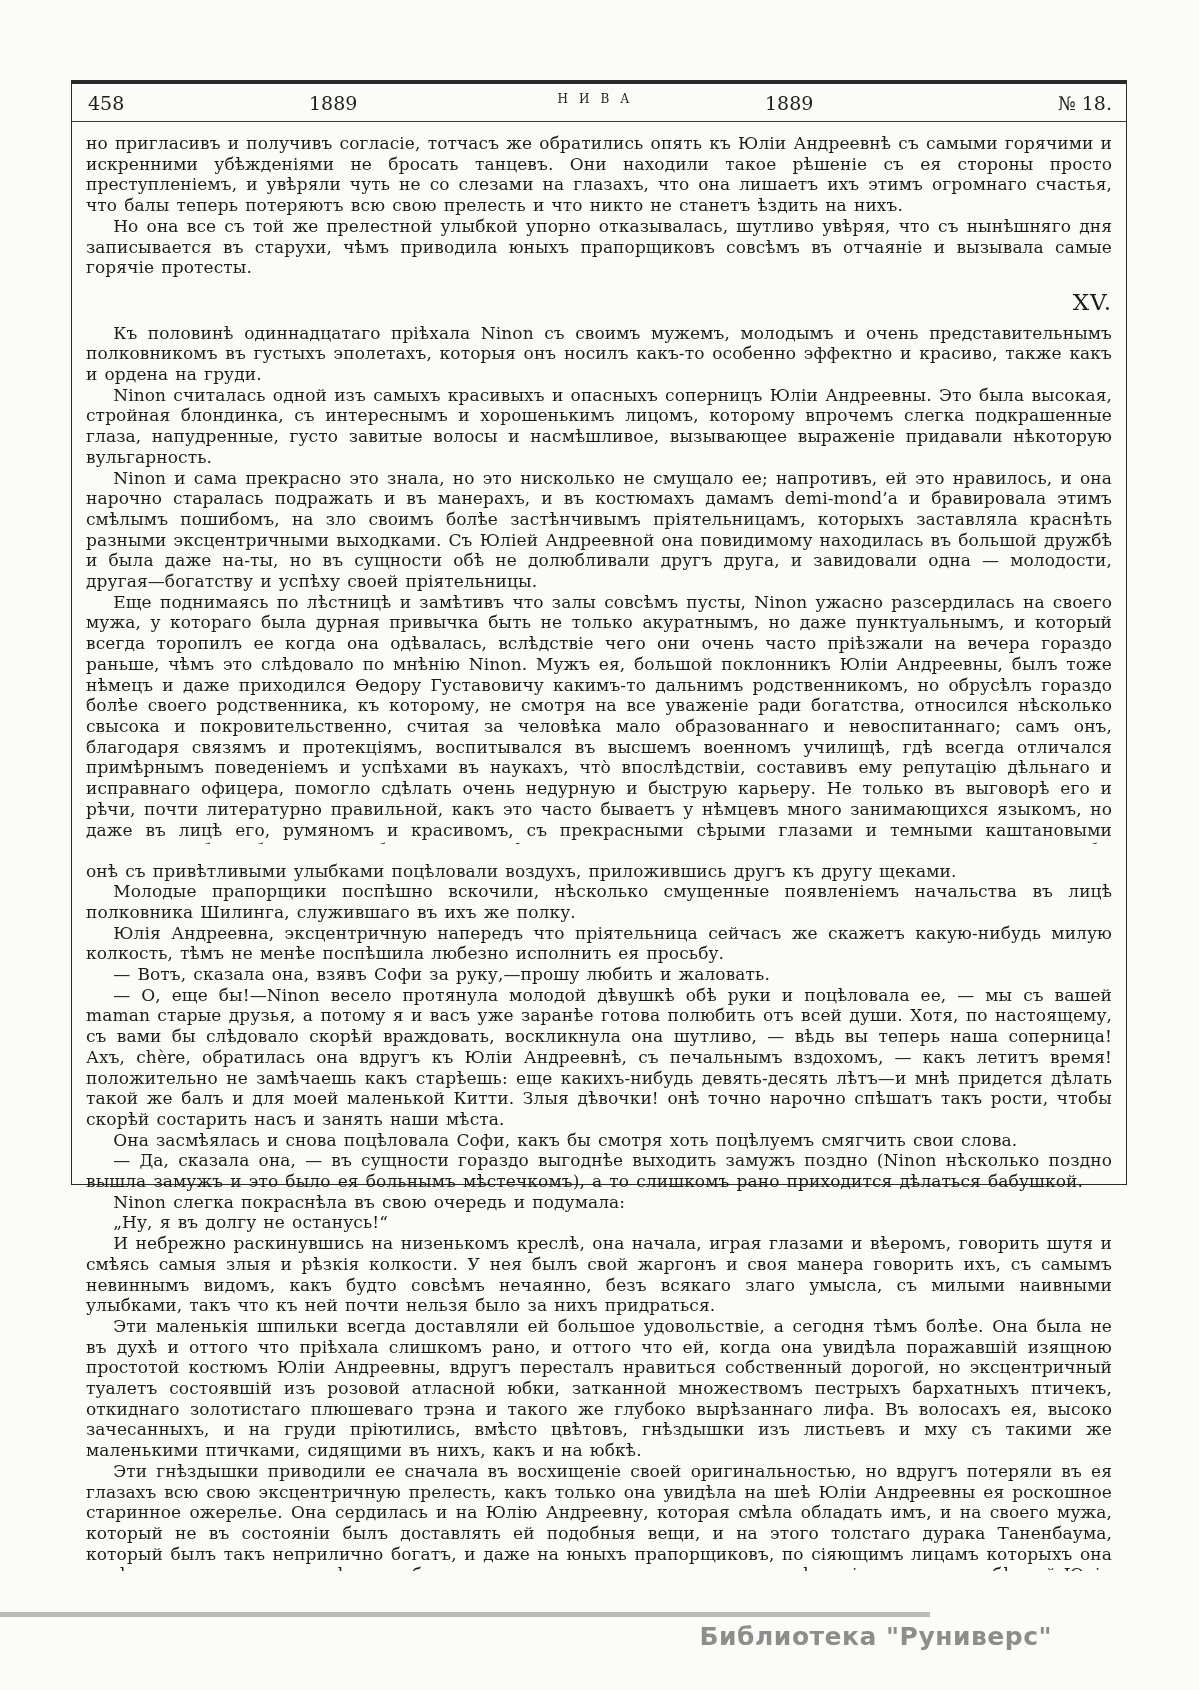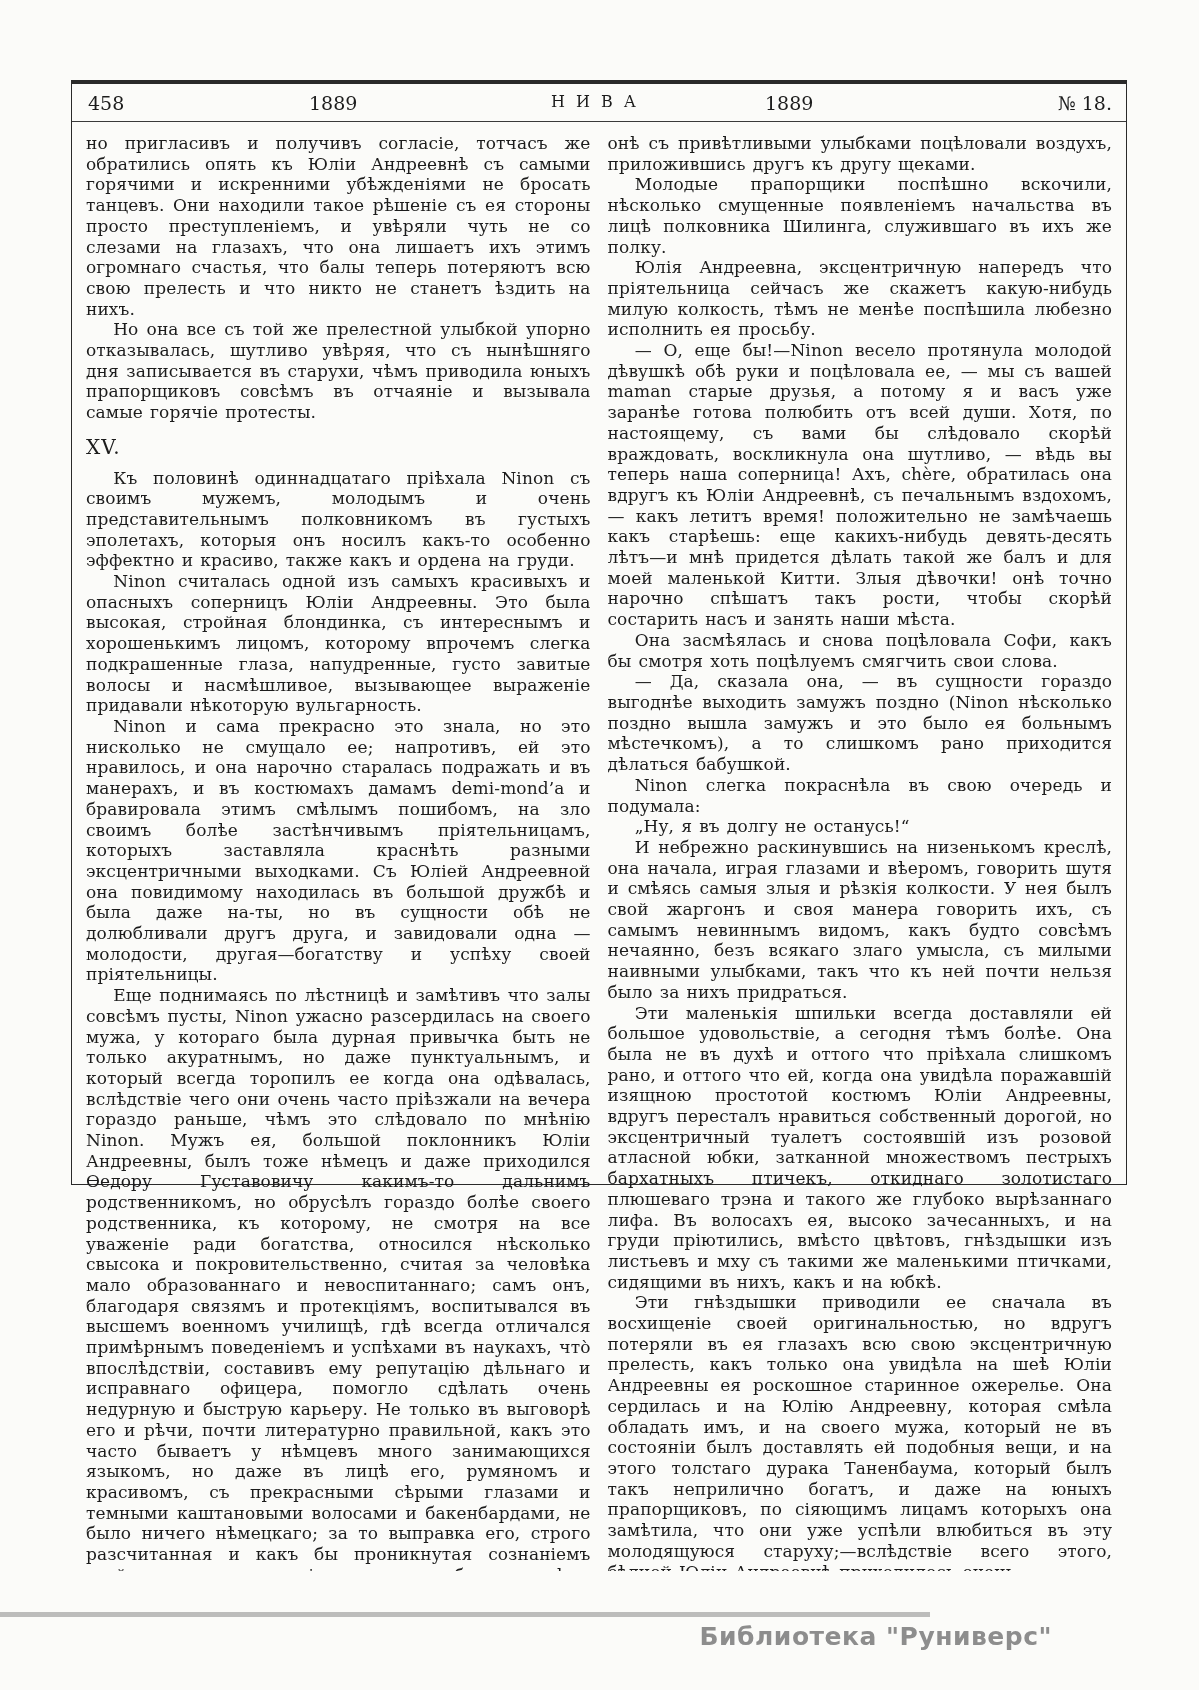--- a/index.html
+++ b/index.html
@@ -28,45 +28,46 @@
   }
   .pg-header{
     height:37px;
     border-bottom:1px solid #3a3a3a;
     position:relative;
     font-size:19px;
   }
   .pg-header span{position:absolute;top:8px;white-space:nowrap;}
   .h-pageno{left:16px;}
   .h-yearl{left:237px;}
-  .h-title{left:50%;transform:translateX(-50%);letter-spacing:11px;font-size:16px;}
+  .h-title{left:50%;transform:translateX(-50%);letter-spacing:11px;font-size:12px;}
   .h-yearr{left:693px;}
   .h-issue{right:14px;}
   .body-cols{
     display:flex;
     gap:17px;
     padding:11px 14px 6px 14px;
     height:1438px;
     overflow:hidden;
+    flex-direction:column;
   }
   .col{
     flex:1 1 0;
     text-align:justify;
     font-size:17px;
     line-height:20.7px;
     letter-spacing:0.1px;
     word-spacing:1.6px;
     overflow:hidden;
   }
   .col p{margin:0;text-indent:1.6em;}
   .col p.no-indent{text-indent:0;}
   .col p.t-heading{
-    text-align:left;
+    text-align:right;
     text-indent:0;
-    font-size:20px;
+    font-size:23px;
     margin:14px 0 10px 0;
     letter-spacing:1px;
   }
   .watermark{
     position:absolute;
     top:1622px;
     right:147px;
     font-family:"DejaVu Sans","Liberation Sans",sans-serif;
     font-weight:600;
     font-size:25px;
@@ -112,20 +113,21 @@
       </div>
     <div class="col">
 
         <p class="no-indent">онѣ съ привѣтливыми улыбками поцѣловали воздухъ, приложившись другъ къ другу щеками.</p>
 
         <p>Молодые прапорщики поспѣшно вскочили, нѣсколько смущенные появленіемъ начальства въ лицѣ полковника Шилинга, служившаго въ ихъ же полку.</p>
 
 
         <p>Юлія Андреевна, эксцентричную напередъ что пріятельница сейчасъ же скажетъ какую-нибудь милую колкость, тѣмъ не менѣе поспѣшила любезно исполнить ея просьбу.</p>
 
+        <p>— Вотъ, сказала она, взявъ Софи за руку,—прошу любить и жаловать.</p>
 
         <p>— О, еще бы!—Ninon весело протянула молодой дѣвушкѣ обѣ руки и поцѣловала ее, — мы съ вашей maman старые друзья, а потому я и васъ уже заранѣе готова полюбить отъ всей души. Хотя, по настоящему, съ вами бы слѣдовало скорѣй враждовать, воскликнула она шутливо, — вѣдь вы теперь наша соперница! Ахъ, chère, обратилась она вдругъ къ Юліи Андреевнѣ, съ печальнымъ вздохомъ, — какъ летитъ время! положительно не замѣчаешь какъ старѣешь: еще какихъ-нибудь девять-десять лѣтъ—и мнѣ придется дѣлать такой же балъ и для моей маленькой Китти. Злыя дѣвочки! онѣ точно нарочно спѣшатъ такъ рости, чтобы скорѣй состарить насъ и занять наши мѣста.</p>
 
         <p>Она засмѣялась и снова поцѣловала Софи, какъ бы смотря хоть поцѣлуемъ смягчить свои слова.</p>
 
 
         <p>— Да, сказала она, — въ сущности гораздо выгоднѣе выходить замужъ поздно (Ninon нѣсколько поздно вышла замужъ и это было ея больнымъ мѣстечкомъ), а то слишкомъ рано приходится дѣлаться бабушкой.</p>
 
         <p>Ninon слегка покраснѣла въ свою очередь и подумала:</p>
 

